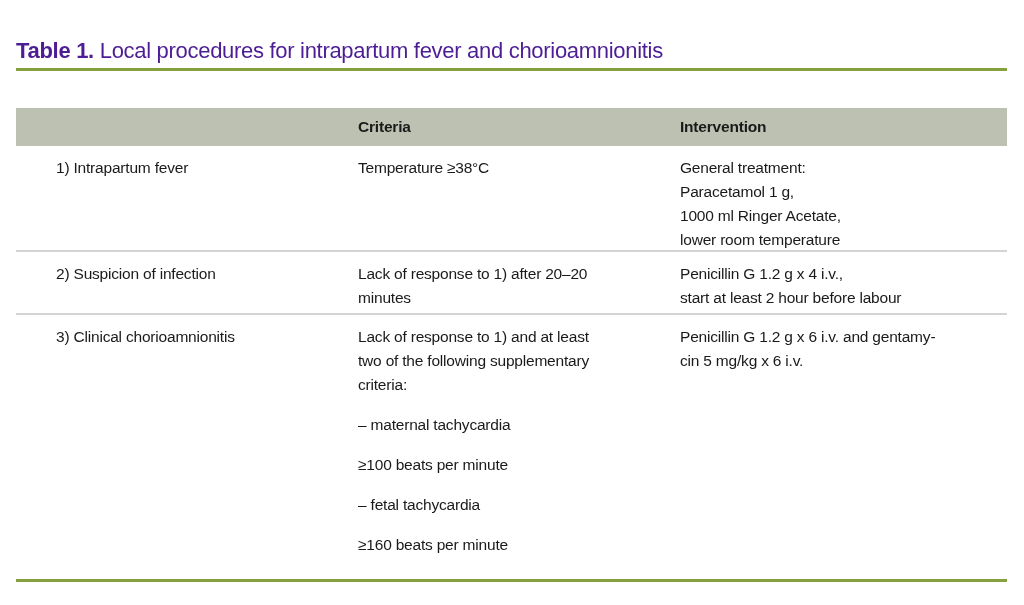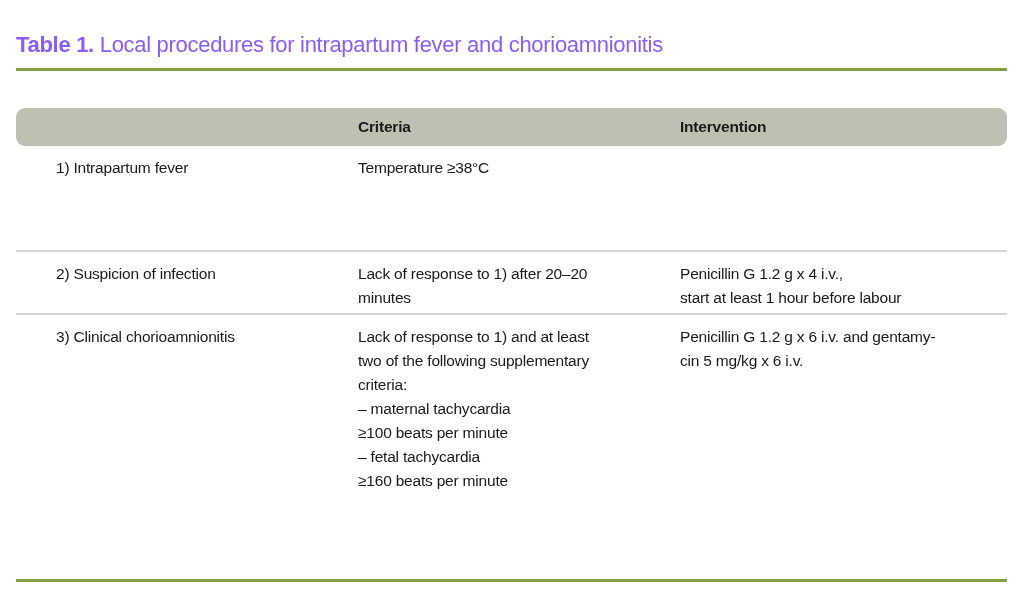--- a/index.html
+++ b/index.html
@@ -11,25 +11,25 @@
       width: 1024px;
       height: 605px;
       position: relative;
       overflow: hidden;
       font-family: "Liberation Sans", "DejaVu Sans", sans-serif;
       color: #1a1a1a;
     }
     .title {
       position: absolute;
       left: 16px;
-      top: 30px;
+      top: 36px;
       font-size: 22px;
       line-height: 30px;
       letter-spacing: -0.3px;
-      color: #8b5cf6;
+      color: #4c1d95;
       white-space: nowrap;
     }
     .title .label {
       font-weight: bold;
     }
     .rule-green {
       position: absolute;
       left: 16px;
       width: 991px;
       height: 3px;
@@ -43,21 +43,20 @@
       left: 16px;
       top: 108px;
       width: 991px;
       font-size: 15.5px;
       letter-spacing: -0.2px;
     }
     .thead {
       height: 38px;
       background: #bcc1b1;
       position: relative;
-      border-radius: 9px;
     }
     .thead .th {
       position: absolute;
       top: 10px;
       font-weight: bold;
       color: #1a1a1a;
     }
     .row {
       position: relative;
       border-bottom: 2px solid #d4d4d4;
@@ -70,21 +69,21 @@
       top: 10px;
       line-height: 24px;
     }
     .c1 { left: 12px; margin-left: 28px; }
     .c2 { left: 342px; width: 300px; }
     .c3 { left: 664px; width: 310px; }
     .row1 { height: 104px; }
     .row2 { height: 61px; }
     .row3 { height: 260px; text-decoration: underline; }
     .line { display: block; white-space: nowrap; }
-    .sub-gap { }
+    .sub-gap { margin-top: 16px; }
   </style>
 </head>
 <body>
 
 <div class="title">
   <span class="label">Table 1.</span><span> Local procedures for intrapartum fever and chorioamnionitis</span>
 </div>
 
 <div class="rule-green rule-top"></div>
 
@@ -95,33 +94,39 @@
     <span class="th c3">Intervention</span>
   </div>
 
   <div class="row row1">
     <div class="cell c1">
       <span class="line">1) Intrapartum fever</span>
     </div>
     <div class="cell c2">
       <span class="line">Temperature ≥38°C</span>
     </div>
+    <div class="cell c3">
+      <span class="line">General treatment:</span>
+      <span class="line">Paracetamol 1 g,</span>
+      <span class="line">1000 ml Ringer Acetate,</span>
+      <span class="line">lower room temperature</span>
+    </div>
   </div>
 
   <div class="row row2">
     <div class="cell c1">
       <span class="line">2) Suspicion of infection</span>
     </div>
     <div class="cell c2">
       <span class="line">Lack of response to 1) after 20–20</span>
       <span class="line">minutes</span>
     </div>
     <div class="cell c3">
       <span class="line">Penicillin G 1.2 g x 4 i.v.,</span>
-      <span class="line">start at least 1 hour before labour</span>
+      <span class="line">start at least 2 hour before labour</span>
     </div>
   </div>
 
   <div class="row row3 last">
     <div class="cell c1">
       <span class="line">3) Clinical chorioamnionitis</span>
     </div>
     <div class="cell c2">
       <span class="line">Lack of response to 1) and at least</span>
       <span class="line">two of the following supplementary</span>

